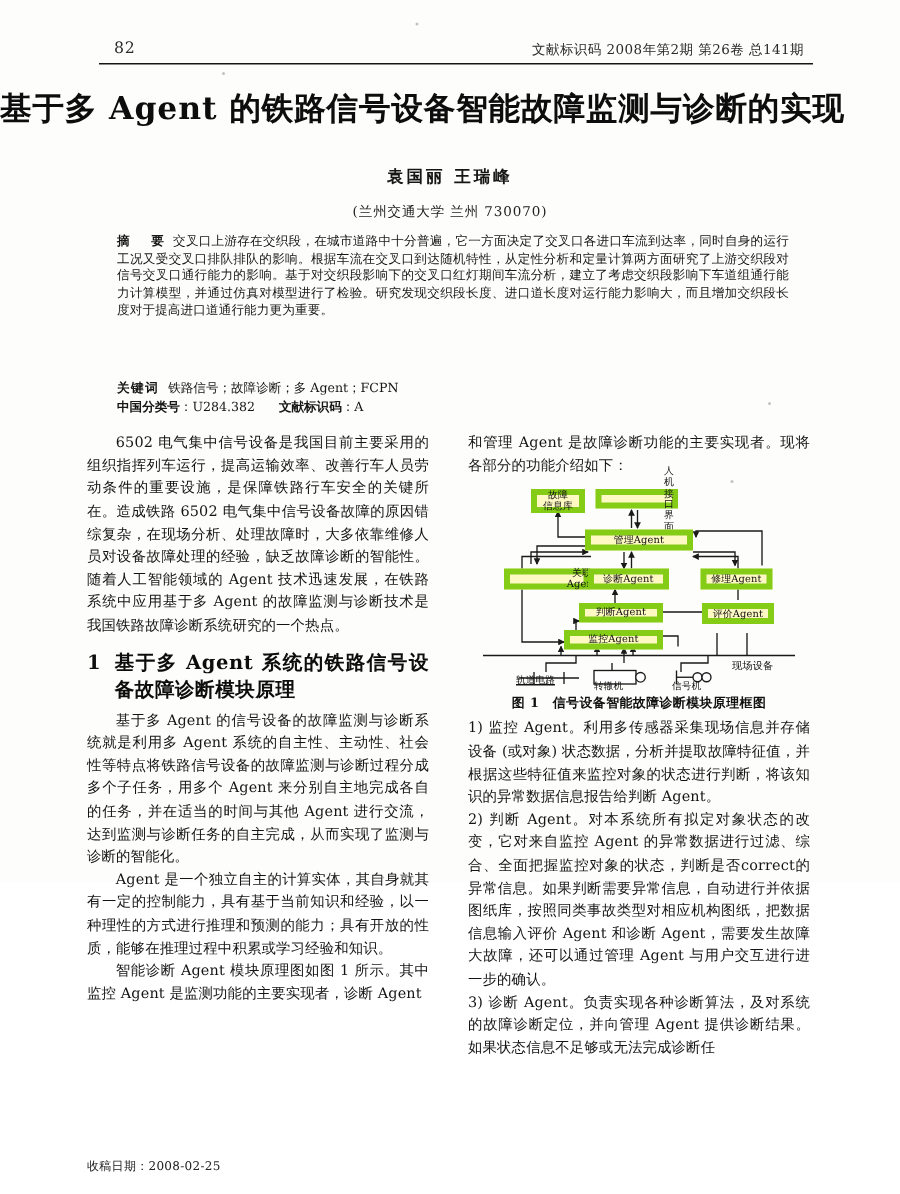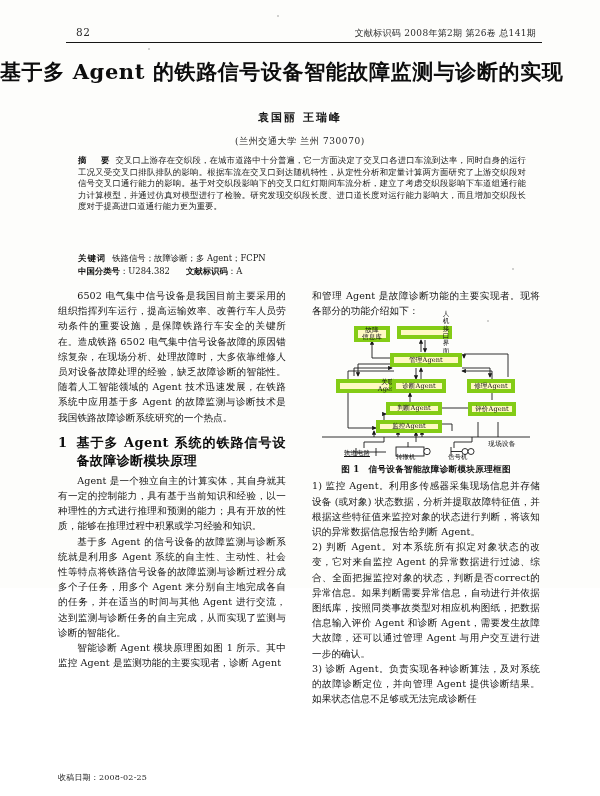--- a/index.html
+++ b/index.html
@@ -256,22 +256,22 @@
   </div>
 
   <div class="col col-left">
     <p>6502 电气集中信号设备是我国目前主要采用的组织指挥列车运行，提高运输效率、改善行车人员劳动条件的重要设施，是保障铁路行车安全的关键所在。造成铁路 6502 电气集中信号设备故障的原因错综复杂，在现场分析、处理故障时，大多依靠维修人员对设备故障处理的经验，缺乏故障诊断的智能性。随着人工智能领域的 Agent 技术迅速发展，在铁路系统中应用基于多 Agent 的故障监测与诊断技术是我国铁路故障诊断系统研究的一个热点。</p>
 
     <div class="sec-head">
       <span class="num">1</span>
       <span class="txt">基于多 Agent 系统的铁路信号设备故障诊断模块原理</span>
     </div>
 
+    <p>基于多 Agent 的信号设备的故障监测与诊断系统就是利用多 Agent 系统的自主性、主动性、社会性等特点将铁路信号设备的故障监测与诊断过程分成多个子任务，用多个 Agent 来分别自主地完成各自的任务，并在适当的时间与其他 Agent 进行交流，达到监测与诊断任务的自主完成，从而实现了监测与诊断的智能化。</p>
     <p>Agent 是一个独立自主的计算实体，其自身就其有一定的控制能力，具有基于当前知识和经验，以一种理性的方式进行推理和预测的能力；具有开放的性质，能够在推理过程中积累或学习经验和知识。</p>
-    <p>基于多 Agent 的信号设备的故障监测与诊断系统就是利用多 Agent 系统的自主性、主动性、社会性等特点将铁路信号设备的故障监测与诊断过程分成多个子任务，用多个 Agent 来分别自主地完成各自的任务，并在适当的时间与其他 Agent 进行交流，达到监测与诊断任务的自主完成，从而实现了监测与诊断的智能化。</p>
     <p>智能诊断 Agent 模块原理图如图 1 所示。其中监控 Agent 是监测功能的主要实现者，诊断 Agent</p>
   </div>
 
   <div class="col col-right">
     <p class="noindent">和管理 Agent 是故障诊断功能的主要实现者。现将各部分的功能介绍如下：</p>
 
     <div class="figure">
       <div class="fig-canvas">
         <svg width="228" height="134" viewBox="0 0 228 134">
           <defs>

